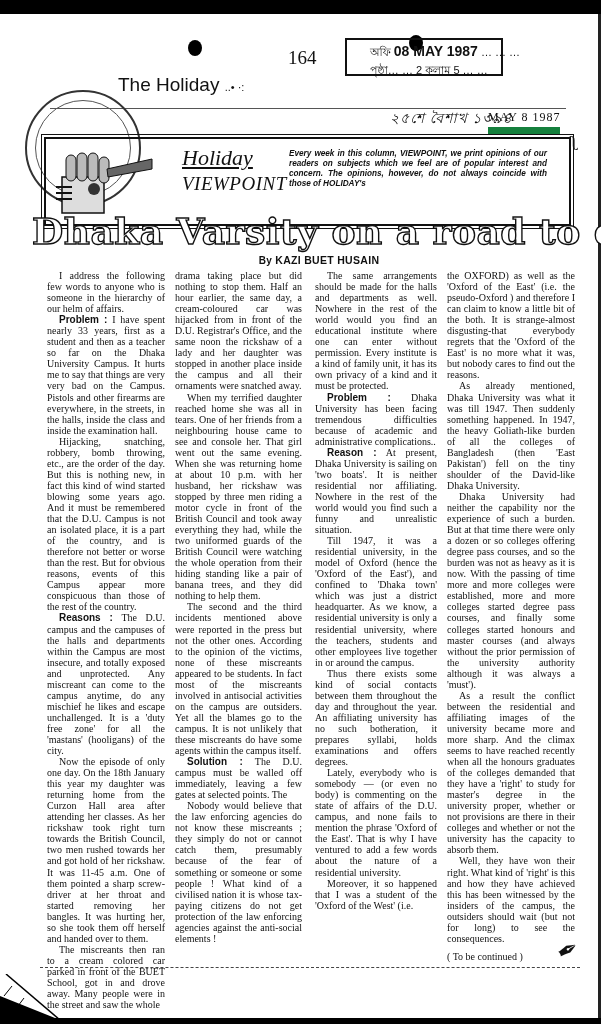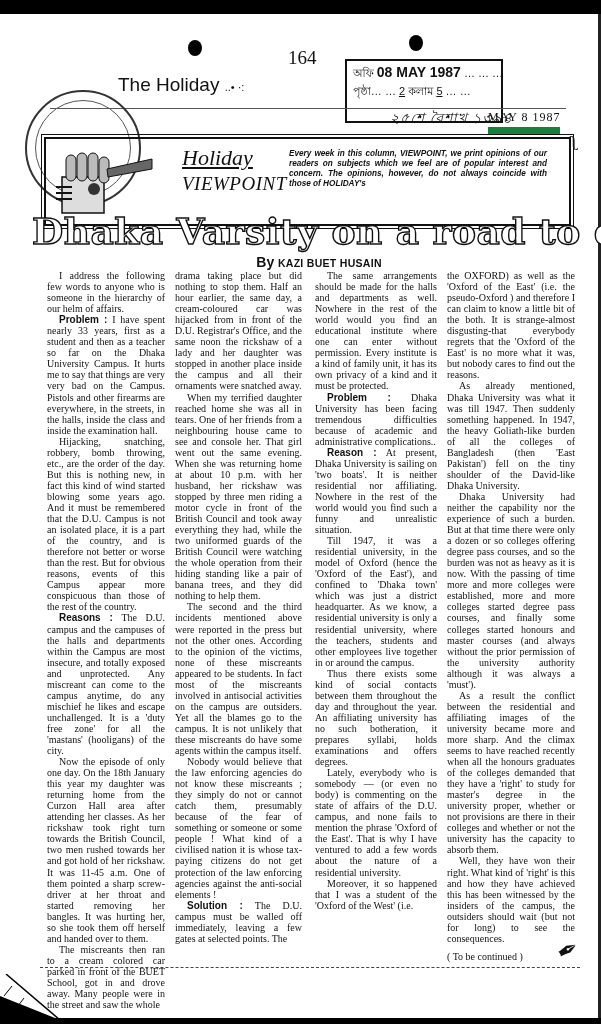--- a/index.html
+++ b/index.html
@@ -5,22 +5,22 @@
   html, body { margin:0; padding:0; }
   body { width:601px; height:1024px; background:#fff; position:relative; overflow:hidden;
          font-family:"Liberation Serif", serif; color:#111; }
   .topbar { position:absolute; left:0; top:0; width:601px; height:14px; background:#000; }
   .rightbar { position:absolute; right:0; top:14px; width:3px; height:1010px; background:#222; }
   .bottombar { position:absolute; left:0; bottom:0; width:601px; height:6px; background:#000; }
   .corner-fold { position:absolute; left:0; bottom:0; width:70px; height:50px; }
   .hole { position:absolute; width:14px; height:16px; border-radius:50%; background:#000; }
   .paper-name { position:absolute; left:118px; top:45px; font-size:19px; font-family:"Liberation Sans", sans-serif;margin-top:29px; }
   .page-no { position:absolute; left:288px; top:47px; font-size:19px; }
-  .stamp { position:absolute; left:345px; top:59px; width:158px; height:64px; border:2px solid #111;
-           font-family:"Liberation Sans", sans-serif; font-size:11px; padding:3px 6px; box-sizing:border-box; }
+  .stamp { position:absolute; left:345px; top:38px; width:158px; height:38px; border:2px solid #111;
+           font-family:"Liberation Sans", sans-serif; font-size:11px; padding:3px 23px; box-sizing:border-box; }
   .stamp .row { height:19px; white-space:nowrap; }
   .stamp .date { font-size:14px; font-weight:bold; }
   .hand-note { position:absolute; left:390px; top:83px; font-size:14px; font-style:italic; letter-spacing:1px;margin-top:24px; }
   .rule-top { position:absolute; left:50px; top:108px; width:516px; height:0; border-top:1px solid #555; }
   .dateline { position:absolute; left:488px; top:110px; font-size:12px; letter-spacing:1px;
               border-bottom:7px solid #15803d; padding-bottom:2px; }
   .seal { position:absolute; left:25px; top:90px; width:112px; height:112px; border-radius:50%;
           border:2px solid #333; }
   .seal-inner { position:absolute; left:8px; top:8px; right:8px; bottom:8px; border-radius:50%; border:1px solid #555; }
   .seal-text { position:absolute; left:30px; top:6px; font-size:10px; }
@@ -29,21 +29,21 @@
   .vp-holiday { position:absolute; left:136px; top:6px; font-size:22px; text-decoration:underline; }
   .vp-viewpoint { position:absolute; left:136px; top:34px; font-size:19px; letter-spacing:0.5px;text-align:center; }
   .vp-text { position:absolute; left:243px; top:10px; width:258px; font-family:"Liberation Sans", sans-serif;
              font-size:8.2px; font-weight:bold; line-height:10px; text-align:justify; }
   .pen-mark { position:absolute; left:570px; top:130px; font-size:22px; }
   .headline { position:absolute; left:32px; top:210px; width:540px; text-align:center;
               font-family:"DejaVu Serif", serif; font-size:36px; font-weight:bold; letter-spacing:0.5px;
               color:#fff; -webkit-text-stroke:1.4px #111; white-space:nowrap; }
   .byline { position:absolute; left:0; width:601px; top:254px; text-align:center;
             font-family:"Liberation Sans", sans-serif; font-size:10.5px; font-weight:bold; letter-spacing:0.3px; }
-  .byline .by { font-size:14px;padding-left:37px; }
+  .byline .by { font-size:10px;padding-left:37px; }
   .col { position:absolute; top:270px; font-size:10px; line-height:11.05px; text-align:justify; }
   .col p { margin:0; text-indent:12px; }
   .col p.noind { text-indent:0; }
   .col .lbl { font-family:"Liberation Sans", sans-serif; font-weight:bold; }
   .c1 { left:47px; width:118px; }
   .c2 { left:175px; width:127px; }
   .c3 { left:315px; width:122px; }
   .c4 { left:447px; width:128px; }
   .contd { text-align:left; margin-top:7px; }
   .sig { position:absolute; left:557px; top:935px; font-size:26px; transform:rotate(-30deg); }
@@ -103,22 +103,22 @@
     <p><span class="lbl">Problem :</span> <span>I have spent nearly 33 years, first as a student and then as a teacher so far on the Dhaka University Campus. It hurts me to say that things are very very bad on the Campus. Pistols and other firearms are everywhere, in the streets, in the halls, inside the class and inside the examination hall.</span></p>
     <p><span>Hijacking, snatching, robbery, bomb throwing, etc., are the order of the day. But this is nothing new, in fact this kind of wind started blowing some years ago. And it must be remembered that the D.U. Campus is not an isolated place, it is a part of the country, and is therefore not better or worse than the rest. But for obvious reasons, events of this Campus appear more conspicuous than those of the rest of the country.</span></p>
     <p><span class="lbl">Reasons :</span> <span>The D.U. campus and the campuses of the halls and departments within the Campus are most insecure, and totally exposed and unprotected. Any miscreant can come to the campus anytime, do any mischief he likes and escape unchallenged. It is a 'duty free zone' for all the 'mastans' (hooligans) of the city.</span></p>
     <p><span>Now the episode of only one day. On the 18th January this year my daughter was returning home from the Curzon Hall area after attending her classes. As her rickshaw took right turn towards the British Council, two men rushed towards her and got hold of her rickshaw. It was 11-45 a.m. One of them pointed a sharp screw-driver at her throat and started removing her bangles. It was hurting her, so she took them off herself and handed over to them.</span></p>
     <p><span>The miscreants then ran to a cream colored car parked in front of the BUET School, got in and drove away. Many people were in the street and saw the whole</span></p>
   </div>
 <div class="col c2">
     <p class="noind"><span>drama taking place but did nothing to stop them. Half an hour earlier, the same day, a cream-coloured car was hijacked from in front of the D.U. Registrar's Office, and the same noon the rickshaw of a lady and her daughter was stopped in another place inside the campus and all their ornaments were snatched away.</span></p>
     <p><span>When my terrified daughter reached home she was all in tears. One of her friends from a neighbouring house came to see and console her. That girl went out the same evening. When she was returning home at about 10 p.m. with her husband, her rickshaw was stopped by three men riding a motor cycle in front of the British Council and took away everything they had, while the two uniformed guards of the British Council were watching the whole operation from their hiding standing like a pair of banana trees, and they did nothing to help them.</span></p>
     <p><span>The second and the third incidents mentioned above were reported in the press but not the other ones. According to the opinion of the victims, none of these miscreants appeared to be students. In fact most of the miscreants involved in antisocial activities on the campus are outsiders. Yet all the blames go to the campus. It is not unlikely that these miscreants do have some agents within the campus itself.</span></p>
+    <p><span class="lbl">Solution :</span> <span>The D.U. campus must be walled off immediately, leaving a few gates at selected points. The</span></p>
     <p><span>Nobody would believe that the law enforcing agencies do not know these miscreants ; they simply do not or cannot catch them, presumably because of the fear of something or someone or some people ! What kind of a civilised nation it is whose tax-paying citizens do not get protection of the law enforcing agencies against the anti-social elements !</span></p>
-    <p><span class="lbl">Solution :</span> <span>The D.U. campus must be walled off immediately, leaving a few gates at selected points. The</span></p>
   </div>
 <div class="col c3">
     <p><span>The same arrangements should be made for the halls and departments as well. Nowhere in the rest of the world would you find an educational institute where one can enter without permission. Every institute is a kind of family unit, it has its own privacy of a kind and it must be protected.</span></p>
     <p><span class="lbl">Problem :</span> <span>Dhaka University has been facing tremendous difficulties because of academic and administrative complications..</span></p>
     <p><span class="lbl">Reason :</span> <span>At present, Dhaka University is sailing on 'two boats'. It is neither residential nor affiliating. Nowhere in the rest of the world would you find such a funny and unrealistic situation.</span></p>
     <p><span>Till 1947, it was a residential university, in the model of Oxford (hence the 'Oxford of the East'), and confined to 'Dhaka town' which was just a district headquarter. As we know, a residential university is only a residential university, where the teachers, students and other employees live together in or around the campus.</span></p>
     <p><span>Thus there exists some kind of social contacts between them throughout the day and throughout the year. An affiliating university has no such botheration, it prepares syllabi, holds examinations and offers degrees.</span></p>
     <p><span>Lately, everybody who is somebody — (or even no body) is commenting on the state of affairs of the D.U. campus, and none fails to mention the phrase 'Oxford of the East'. That is why I have ventured to add a few words about the nature of a residential university.</span></p>
     <p><span>Moreover, it so happened that I was a student of the 'Oxford of the West' (i.e.</span></p>
   </div>

